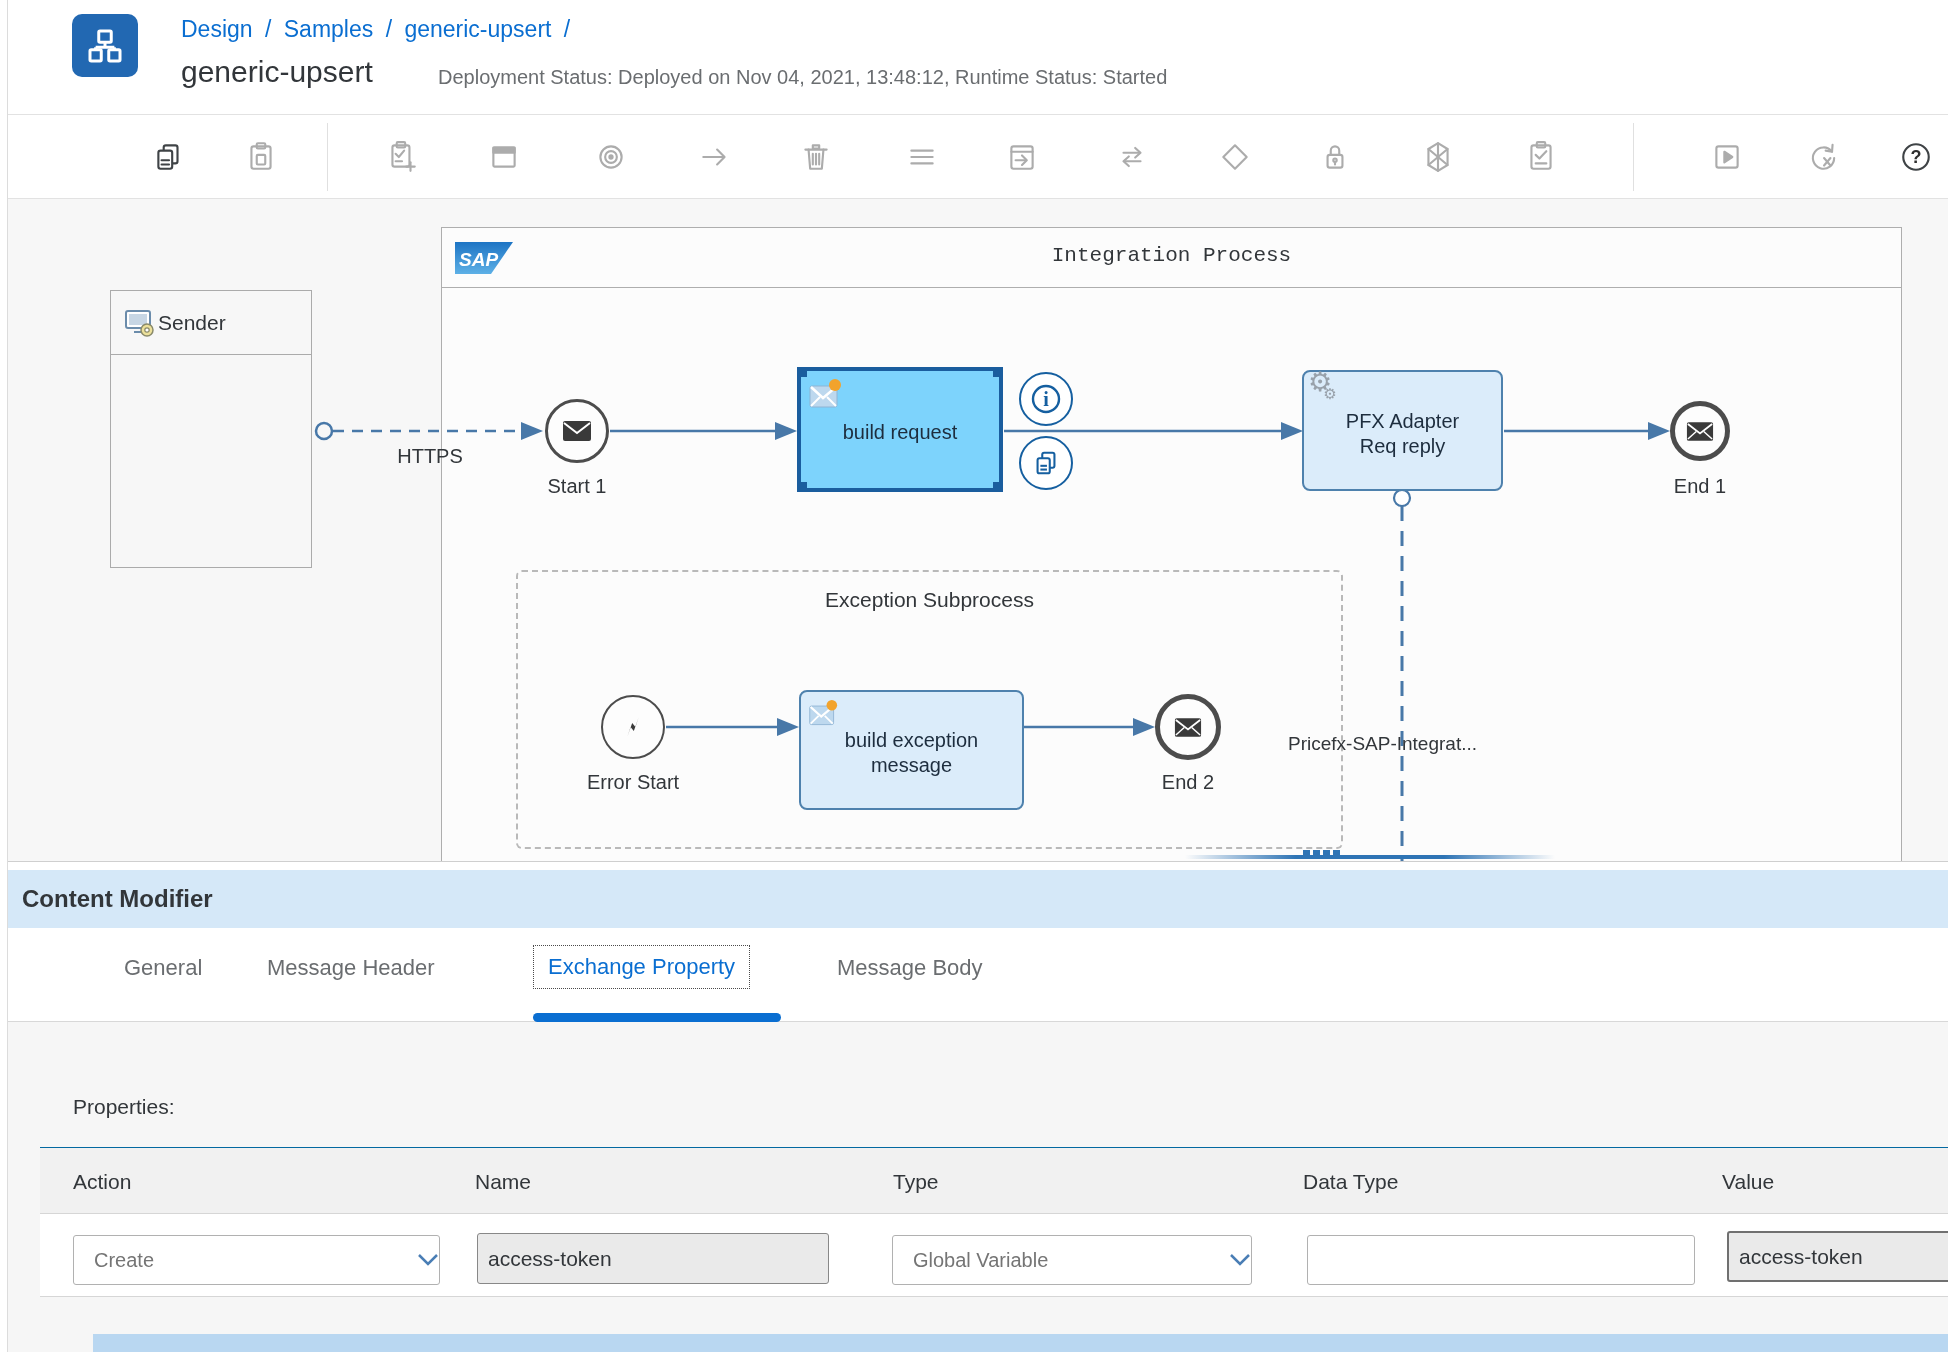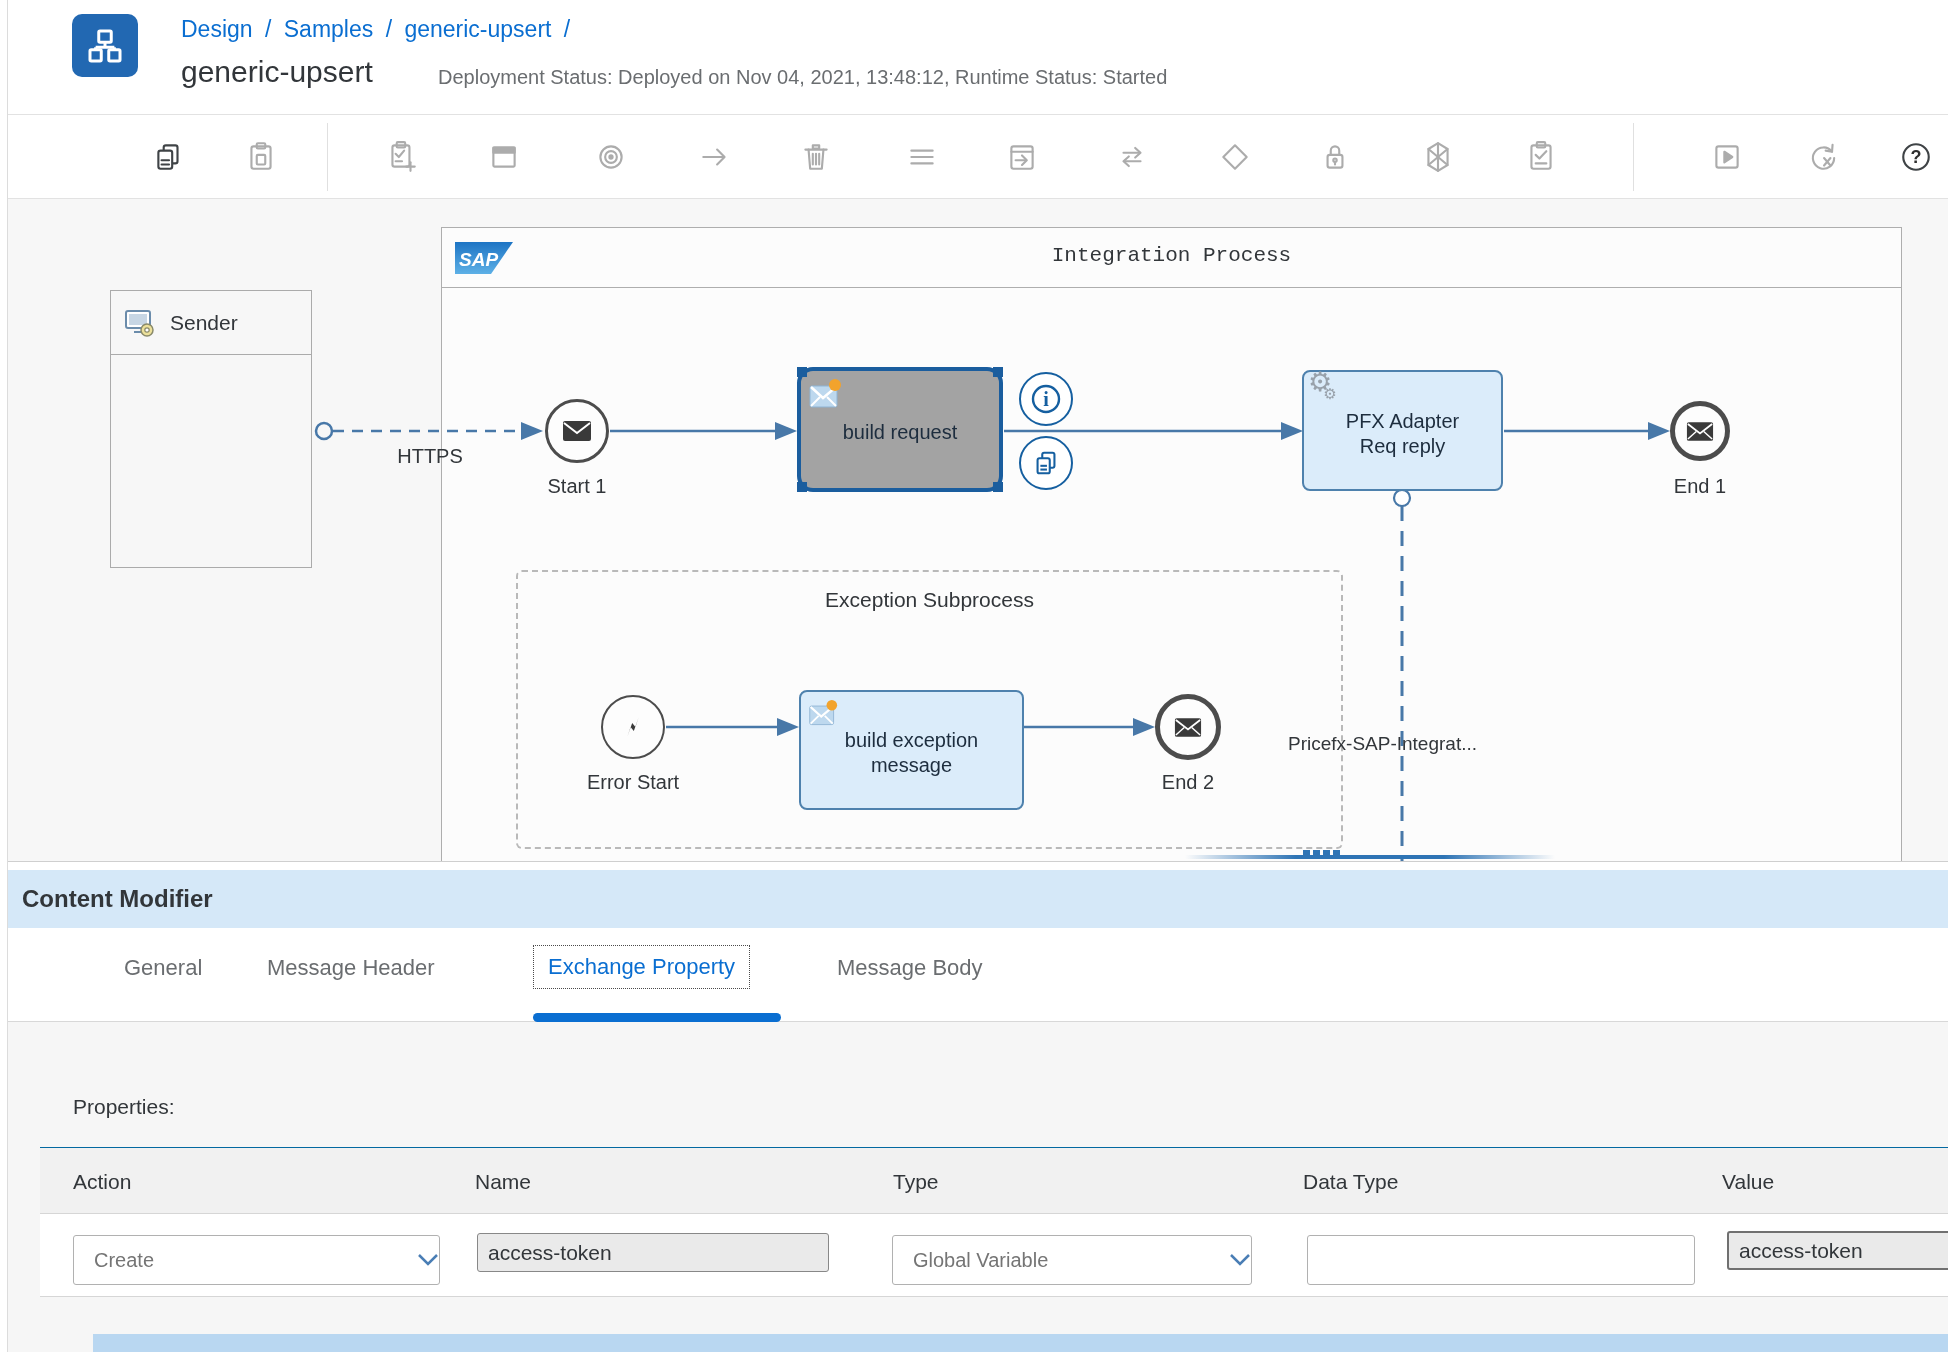--- a/index.html
+++ b/index.html
@@ -27,35 +27,35 @@
 
   
   .canvas { left:0; top:199px; width:1948px; height:662px; background:#f7f7f7; overflow:hidden; }
   .ip-container { position:absolute; left:441px; top:28px; width:1461px; height:640px;
                   background:#fcfcfc; border:1px solid #aeaeae; }
   .ip-header { position:relative; height:60px; border-bottom:1px solid #aeaeae; }
   .ip-title { position:absolute; left:0; right:0; top:16px; text-align:center; font-size:21px; color:#32363a;font-family:Liberation Mono, monospace; }
   .sap-logo { position:absolute; left:13px; top:14px; }
   .sender-box { position:absolute; left:110px; top:91px; width:202px; height:278px; border:1px solid #ababab; }
   .sender-head { position:relative; height:64px; border-bottom:1px solid #ababab; display:flex; align-items:center; padding-left:13px; }
-  .sender-label { font-size:21px; margin-left:14px; color:#32363a; }
+  .sender-label { font-size:21px; margin-left:2px; color:#32363a; }
   .exc-box { position:absolute; left:516px; top:371px; width:827px; height:279px;
              border:2px dashed #b9b9b9; border-radius:6px; }
   .exc-title { margin-top:16px; text-align:center; font-size:21px; color:#32363a; }
 
   .evt { position:absolute; background:#fdfdfd; border-radius:50%; display:flex; align-items:center; justify-content:center; }
   .evt.start { border:3.5px solid #4c4c4c; }
   .evt.end { border:5px solid #4c4c4c; }
   .evt.error { border:2.5px solid #4c4c4c; }
   .node-label { position:absolute; text-align:center; font-size:20px; color:#32363a; }
 
   .task { position:absolute; background:#dbecfa; border:2px solid #4e81ad; border-radius:8px;
           display:flex; align-items:center; justify-content:center; text-align:center;
           font-size:20px; color:#1d2d3e; line-height:25px; padding-top:6px; }
-  .task.selected { border:4px solid #1a5d9e; border-radius:16px; background:#a3a3a3; }
+  .task.selected { border:4px solid #1a5d9e; border-radius:0; background:#7dd3fc; }
   .task .corner { position:absolute; width:10px; height:10px; background:#1a5d9e; }
   .task .icon { position:absolute; left:7px; top:7px; }
   .gears { position:absolute; left:4px; top:-2px; color:#98a1aa; font-size:27px; }
   .gears .g2 { font-size:15px; position:relative; left:-9px; top:8px; }
 
   .ctx-btn { position:absolute; width:54px; height:54px; border-radius:50%; background:#fff;
              border:2.5px solid #155fa0; display:flex; align-items:center; justify-content:center; }
 
   .scroll-line { position:absolute; left:1185px; top:656px; width:370px; height:4px;
                  background:linear-gradient(to right, rgba(46,116,181,0), #2e74b5 30%, #2e74b5 70%, rgba(46,116,181,0)); }
@@ -73,21 +73,21 @@
   .tab-underline { position:absolute; left:533px; top:85px; width:248px; height:9px; border-radius:4.5px; background:#0a6ed1; }
   .props-area { left:0; top:1022px; width:1948px; height:330px; background:#f6f6f6; }
   .props-label { position:absolute; left:73px; top:73px; font-size:21px; color:#32363a; }
   .thead { position:absolute; left:40px; top:125px; width:1908px; height:67px; background:#f1f1f1;
            border-top:1px solid #0369a1; border-bottom:1px solid #d6d6d6; }
   .th { position:absolute; top:22px; font-size:21px; color:#32363a; }
   .trow { position:absolute; left:40px; top:192px; width:1908px; height:83px; background:#fff; border-bottom:1px solid #d6d6d6; }
   .select-box { position:absolute; height:50px; background:#fff; border:1px solid #b1b1b1; border-radius:3px;
                 display:flex; align-items:center; justify-content:space-between; padding:0 0 0 20px;
                 font-size:20px; color:#757575; cursor:pointer; }
-  .input-grey { position:absolute; height:39px; background:#eaeaea; border:1.5px solid #888;
+  .input-grey { position:absolute; height:51px; background:#eaeaea; border:1.5px solid #888;
                 border-radius:3px; font-size:21px; color:#32363a; display:flex; align-items:center; padding-left:10px; }
   .input-white { position:absolute; height:50px; background:#fff; border:1px solid #b1b1b1; border-radius:3px; }
   .bottom-strip { left:93px; top:1334px; width:1855px; height:18px; background:#b9d7f1; }
   .left-gutter { left:0; top:0; width:8px; height:1352px; background:#fff; border-right:1px solid #dcdcdc; }
 </style>
 </head>
 <body>
 
 <div id="stage">
 

